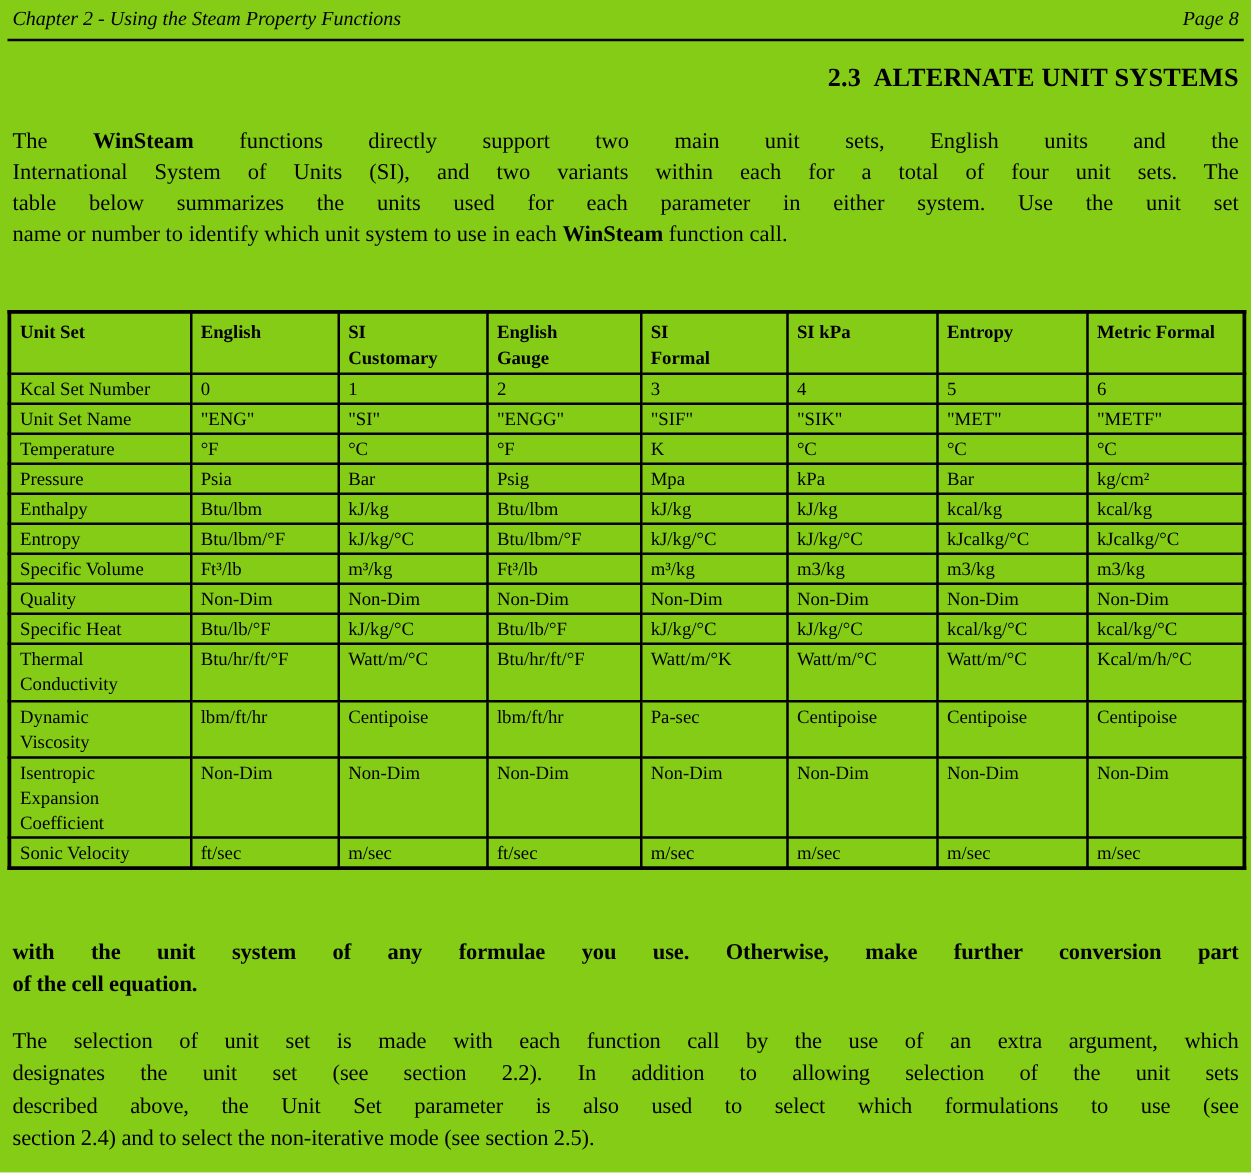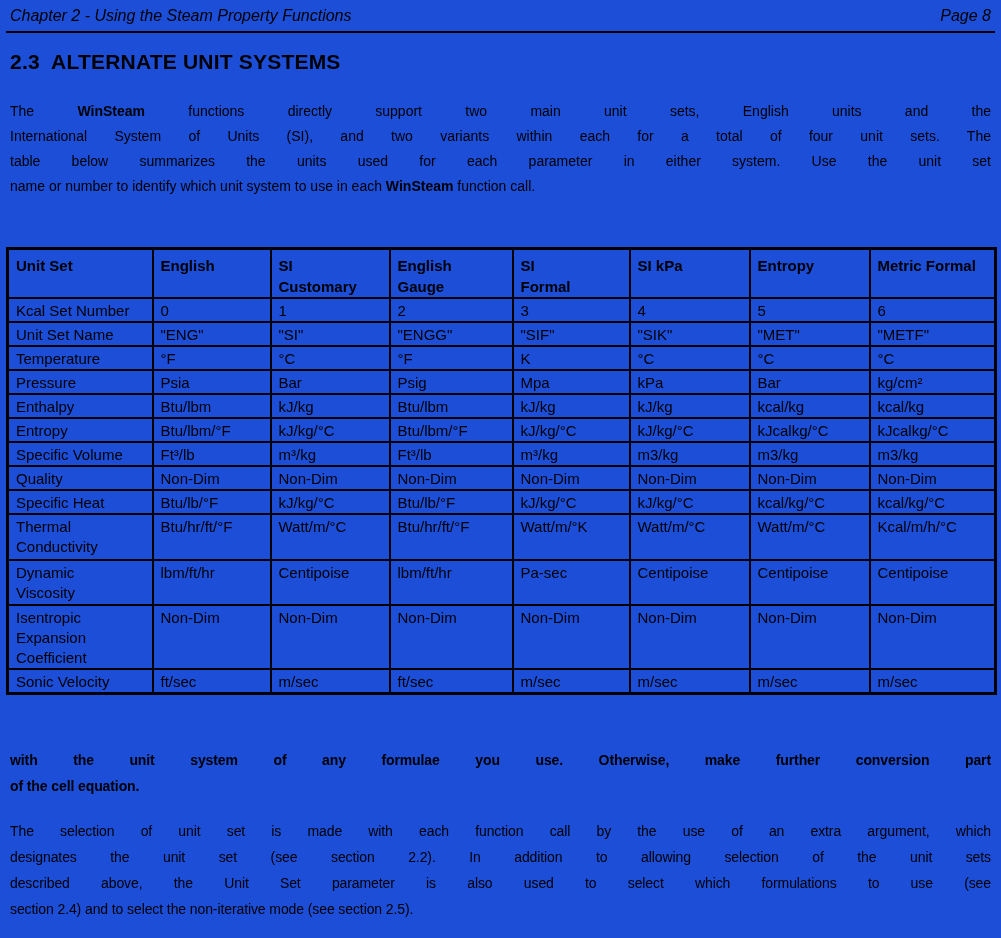--- a/index.html
+++ b/index.html
@@ -2,23 +2,23 @@
 <html><head>
 <meta charset="utf-8">
 <style>
   html, body { margin: 0; padding: 0; background: #fff; }
   .page {
     position: relative;
     width: 1001px;
     height: 938px;
     box-sizing: border-box;
     padding: 6px 10px 0 10px;
-    background: #1d4ed8;
+    background: #84cc16;
     color: #000000;
-    font-family: Liberation Sans, sans-serif;
+    font-family: Liberation Serif, serif;
     overflow: hidden;
   }
   
   .running-header {
     display: flex;
     justify-content: space-between;
     font-size: 16px;
     font-style: italic;
     line-height: 20px;
   }
@@ -27,23 +27,24 @@
     border-top: 2px solid #000;
     margin: 5px -4px 0 -4px;
   }
   
   .section-heading {
     font-size: 21px;
     font-weight: bold;
     margin: 17px 0 0 0;
     white-space: pre-wrap;
     letter-spacing: 0.2px;
-  }
-  
-  .para { font-size: 14px; }
+    text-align: right;
+  }
+  
+  .para { font-size: 18px; }
   .para.intro   { margin-top: 25px; line-height: 25px; }
   .para.emphasis{ margin-top: 52px; line-height: 26px; font-weight: bold; letter-spacing: -0.1px; }
   .para.closing { margin-top: 19px; line-height: 26px; letter-spacing: -0.1px; }
   .pline { text-align: justify; text-align-last: justify; }
   .pline.last { text-align-last: left; }
   
   table.units {
     border-collapse: collapse;
     table-layout: fixed;
     width: 988px;

